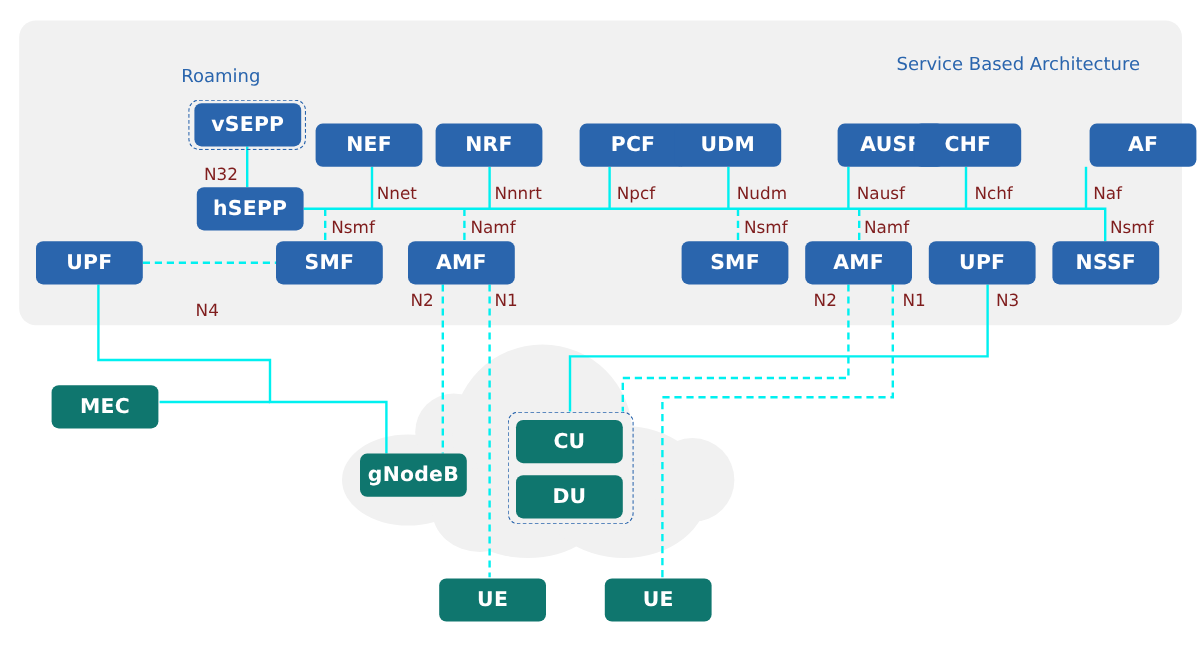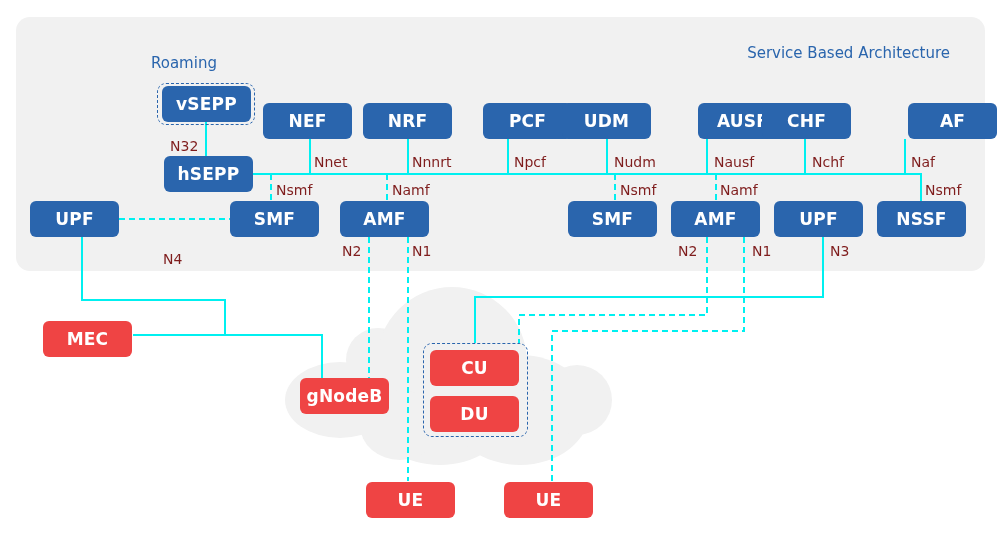--- a/index.html
+++ b/index.html
@@ -1,21 +1,21 @@
 <!DOCTYPE html>
 <html><head>
 <meta charset="utf-8">
 <style>
   html, body { margin: 0; padding: 0; background: #ffffff; }
   body { width: 1000px; height: 541px; position: relative; overflow: hidden; font-family: "DejaVu Sans", sans-serif; }
   .panel { position: absolute; left: 16px; top: 17px; width: 969px; height: 254px; background: #f1f1f1; border-radius: 14px; }
   svg.wires { position: absolute; left: 0; top: 0; width: 1000px; height: 541px; }
   .node { position: absolute; width: 89px; height: 36px; border-radius: 6px; color: #ffffff; font-weight: bold; font-size: 17px; display: flex; align-items: center; justify-content: center; box-sizing: border-box; letter-spacing: 0.2px; }
   .node.dark { background: #2a65ad; }
-  .node.light { background: #ef4444; }
+  .node.light { background: #0f766e; }
   .lbl { position: absolute; color: #7f1d1d; font-size: 14px; line-height: 16px; white-space: nowrap; }
   .title { position: absolute; right: 50px; top: 44px; color: #2a65ad; font-weight: normal; font-size: 15px; }
   .roaming { position: absolute; left: 151px; top: 54px; color: #2a65ad; font-size: 15px; }
   .dashbox { position: absolute; border: 1.5px dashed #2a65ad; border-radius: 9px; box-sizing: border-box; }
 </style>
 </head>
 <body>
 
 <div class="panel"></div>
 

